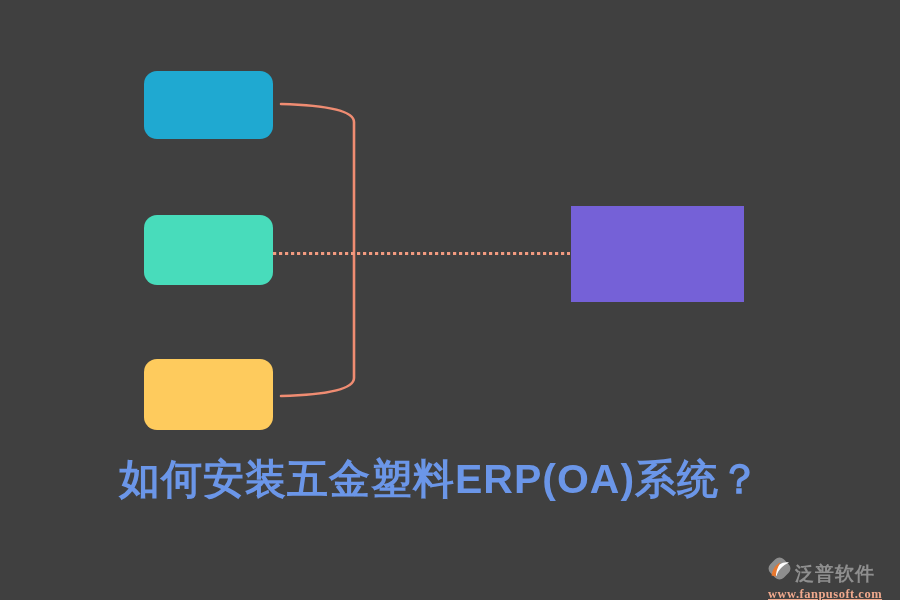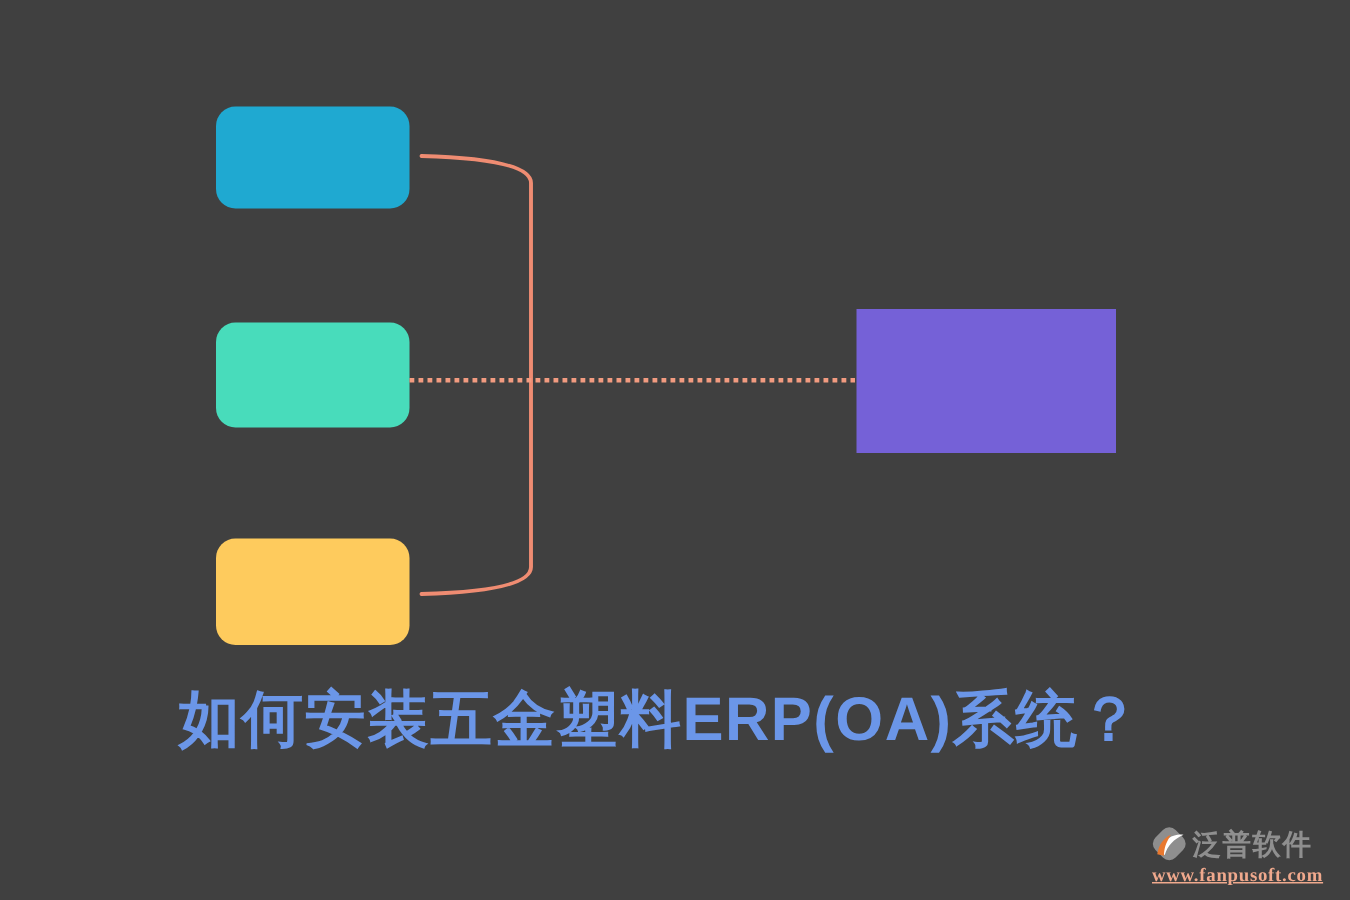--- a/index.html
+++ b/index.html
@@ -98,18 +98,18 @@
     <div>如何安装五金塑料ERP(OA)系统？</div>
   </div>
 
   <div class="logo">
     <div class="logo-row">
       <svg class="logo-icon" viewBox="0 0 27 27" xmlns="http://www.w3.org/2000/svg">
         <rect x="4" y="4" width="19" height="19" rx="6" transform="rotate(45 13.5 13.5)" fill="#8E8E8E"></rect>
         <path d="M 6 19 C 10 9 18 6.5 23 7.5 C 16.5 10.5 12.5 14.5 10.5 21 Z" fill="#ffffff"></path>
         <path d="M 5.5 20.5 C 6.5 14 10 9.5 14.5 7.5 C 11 13.5 10 17 10 21.5 Z" fill="#E8782F"></path>
       </svg>
-      <span class="logo-brand" style="color: rgb(143, 143, 143);">泛普软件</span>
+      <span class="logo-brand" style="color: rgb(143, 143, 143); margin-top: 12px;">泛普软件</span>
     </div>
     <div class="logo-url" style="color: rgb(240, 169, 141); text-decoration: underline;">www.fanpusoft.com</div>
   </div>
 
 </div>
 
 </body></html>

